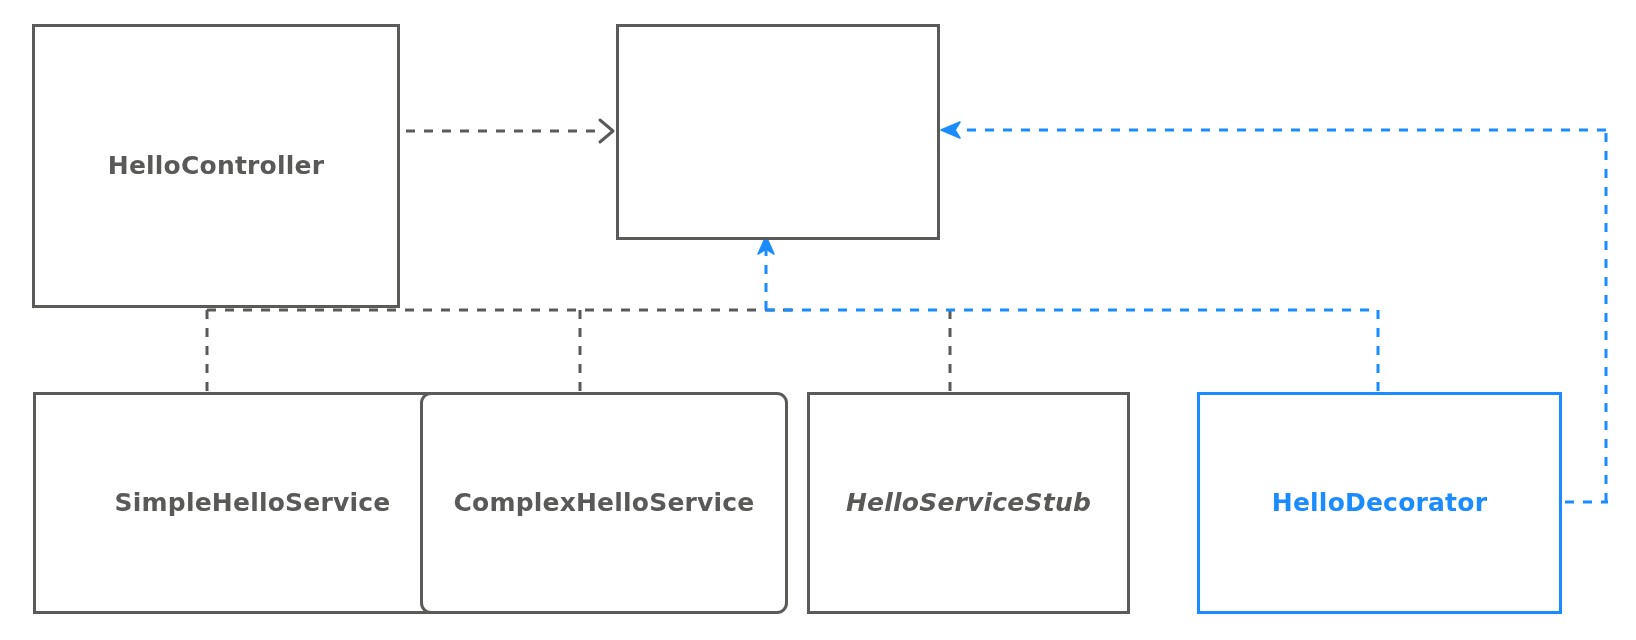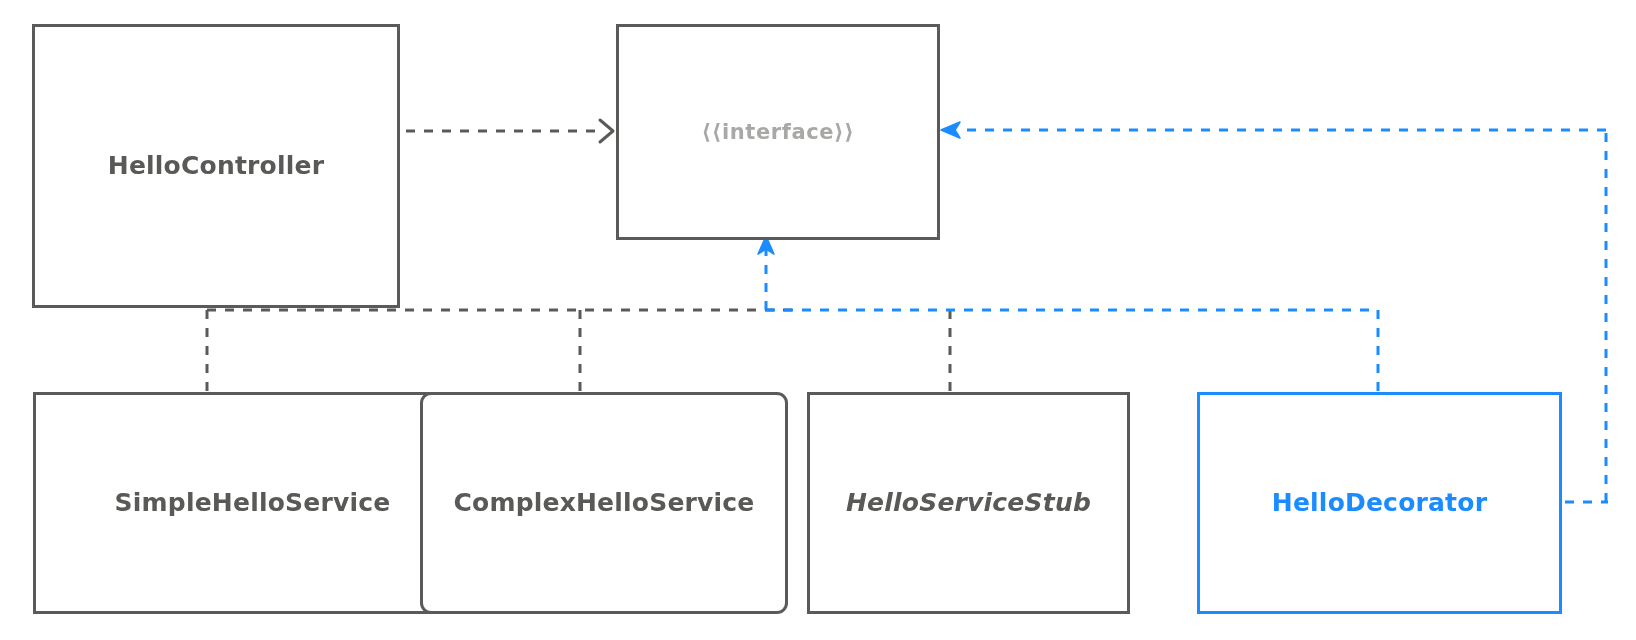--- a/index.html
+++ b/index.html
@@ -108,21 +108,20 @@
   </svg>
 
   <div class="uml-box" style="left:32px; top:24px; width:368px; height:284px;">
     <div class="stack-center">
       <div class="box-name">HelloController</div>
     </div>
   </div>
 
   <div class="uml-box" style="left:616px; top:24px; width:324px; height:216px;">
     <div class="stack-center">
-      <div class="box-stereotype">⟨⟨interface⟩⟩</div>
     </div>
   </div>
 
   <div class="uml-box" style="left:33px; top:392px; width:439px; height:222px;">
     <div class="stack-center">
       <div class="box-name">SimpleHelloService</div>
     </div>
   </div>
 
   <div class="uml-box" style="left:420px; top:392px; width:368px; height:222px;border-radius:11px;">

